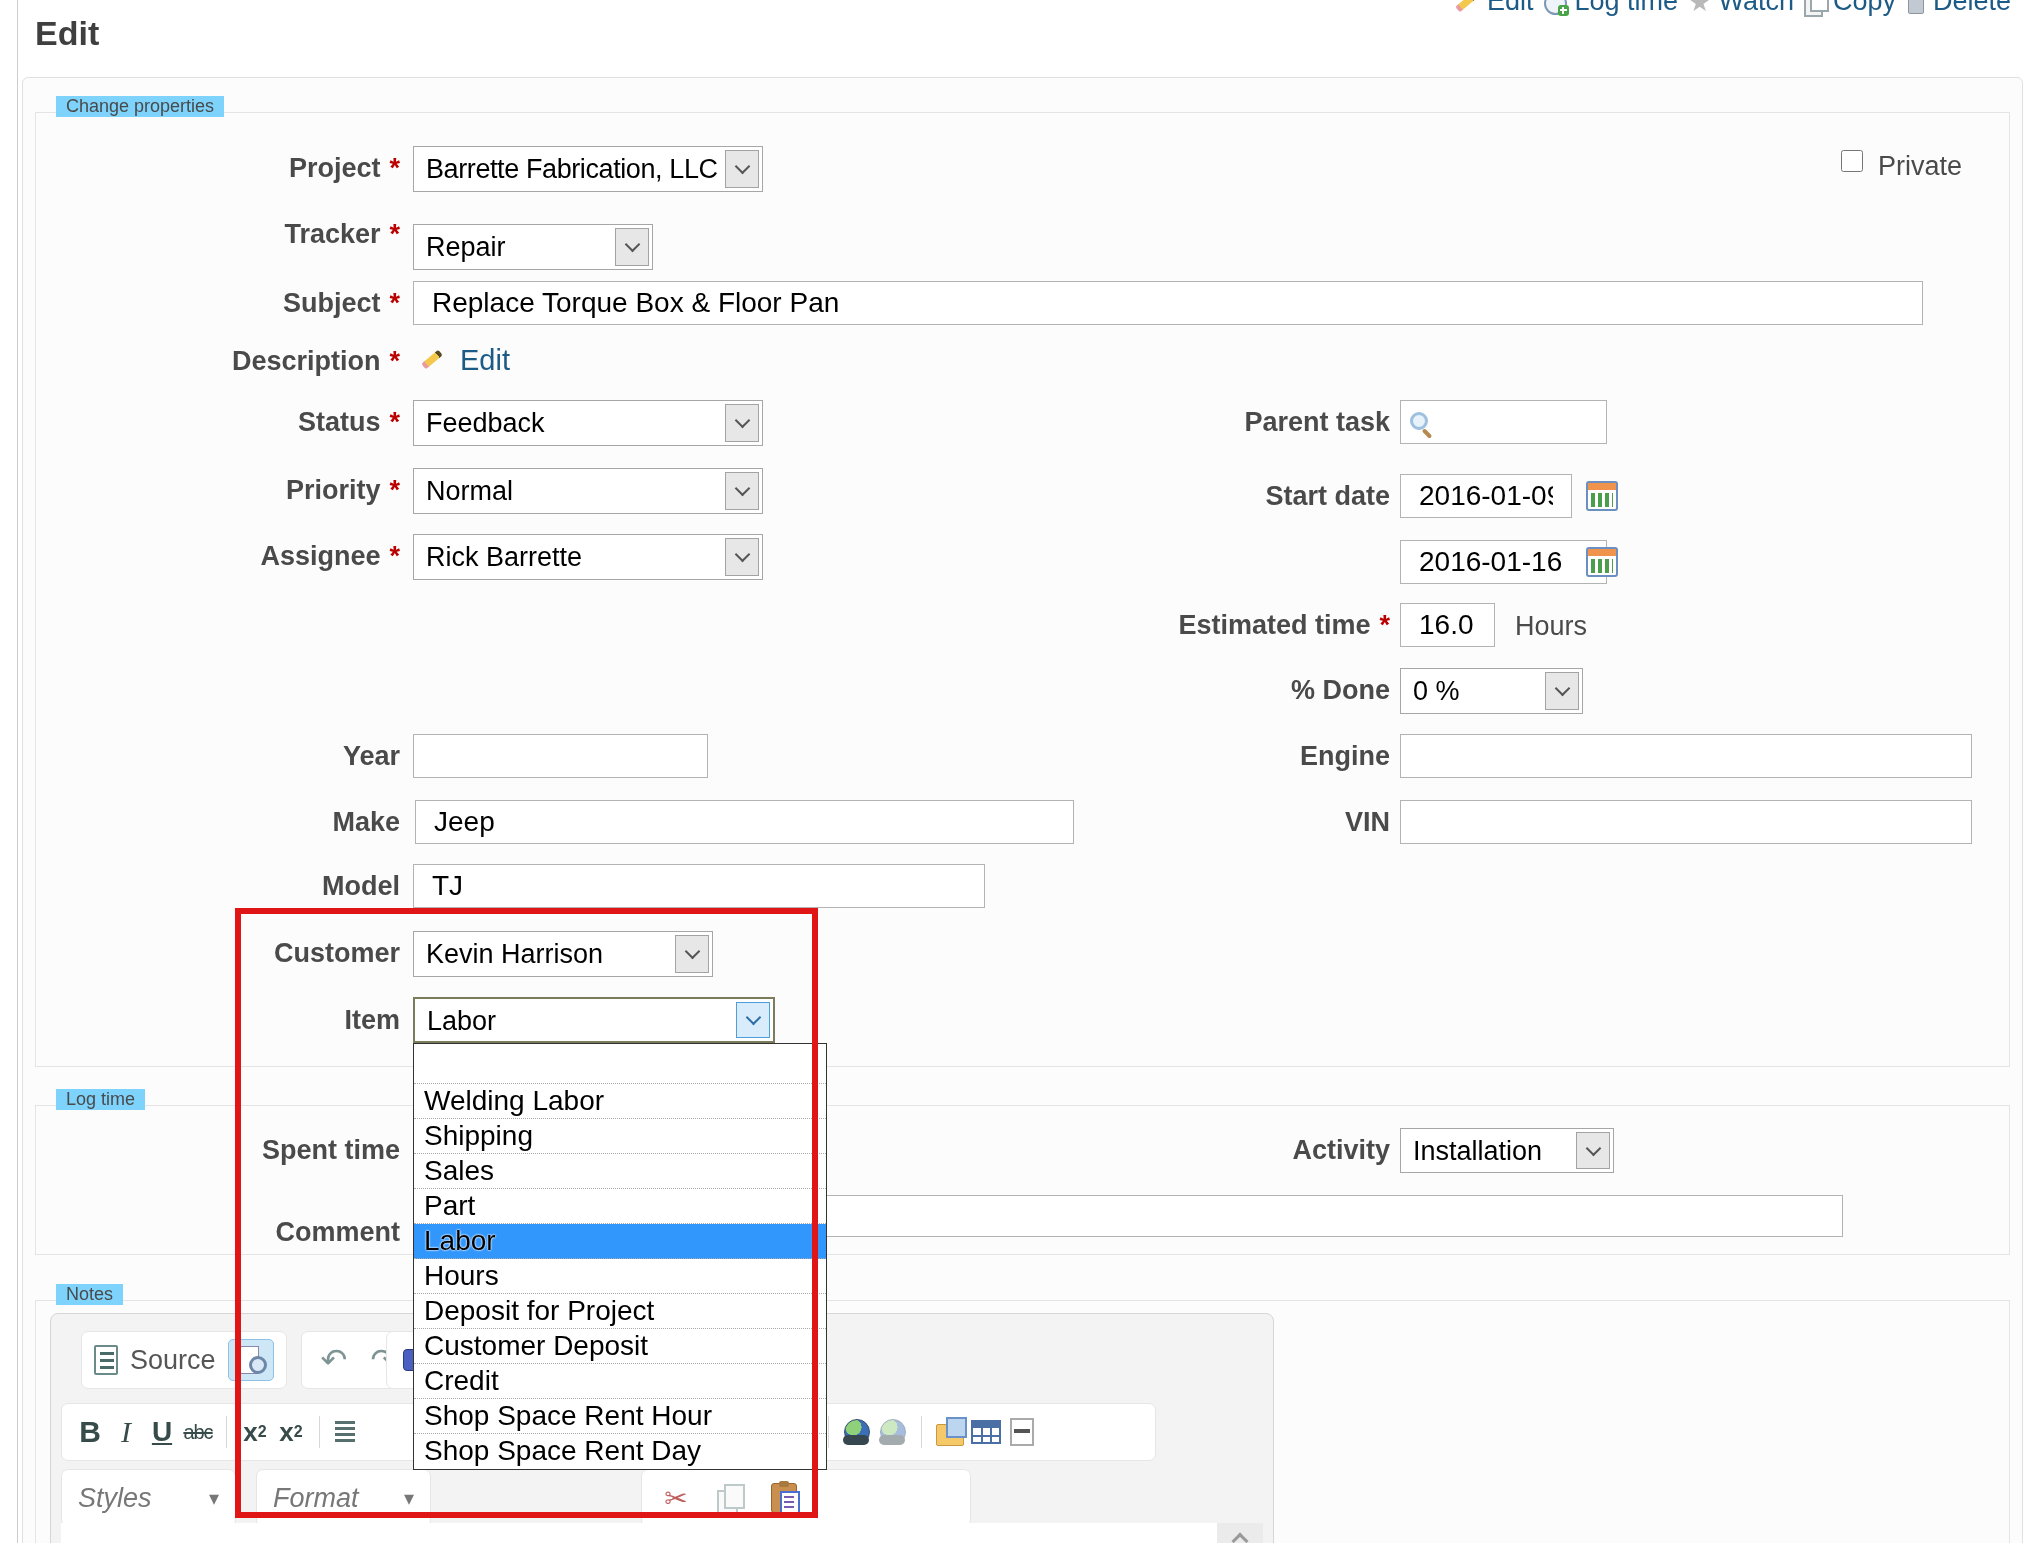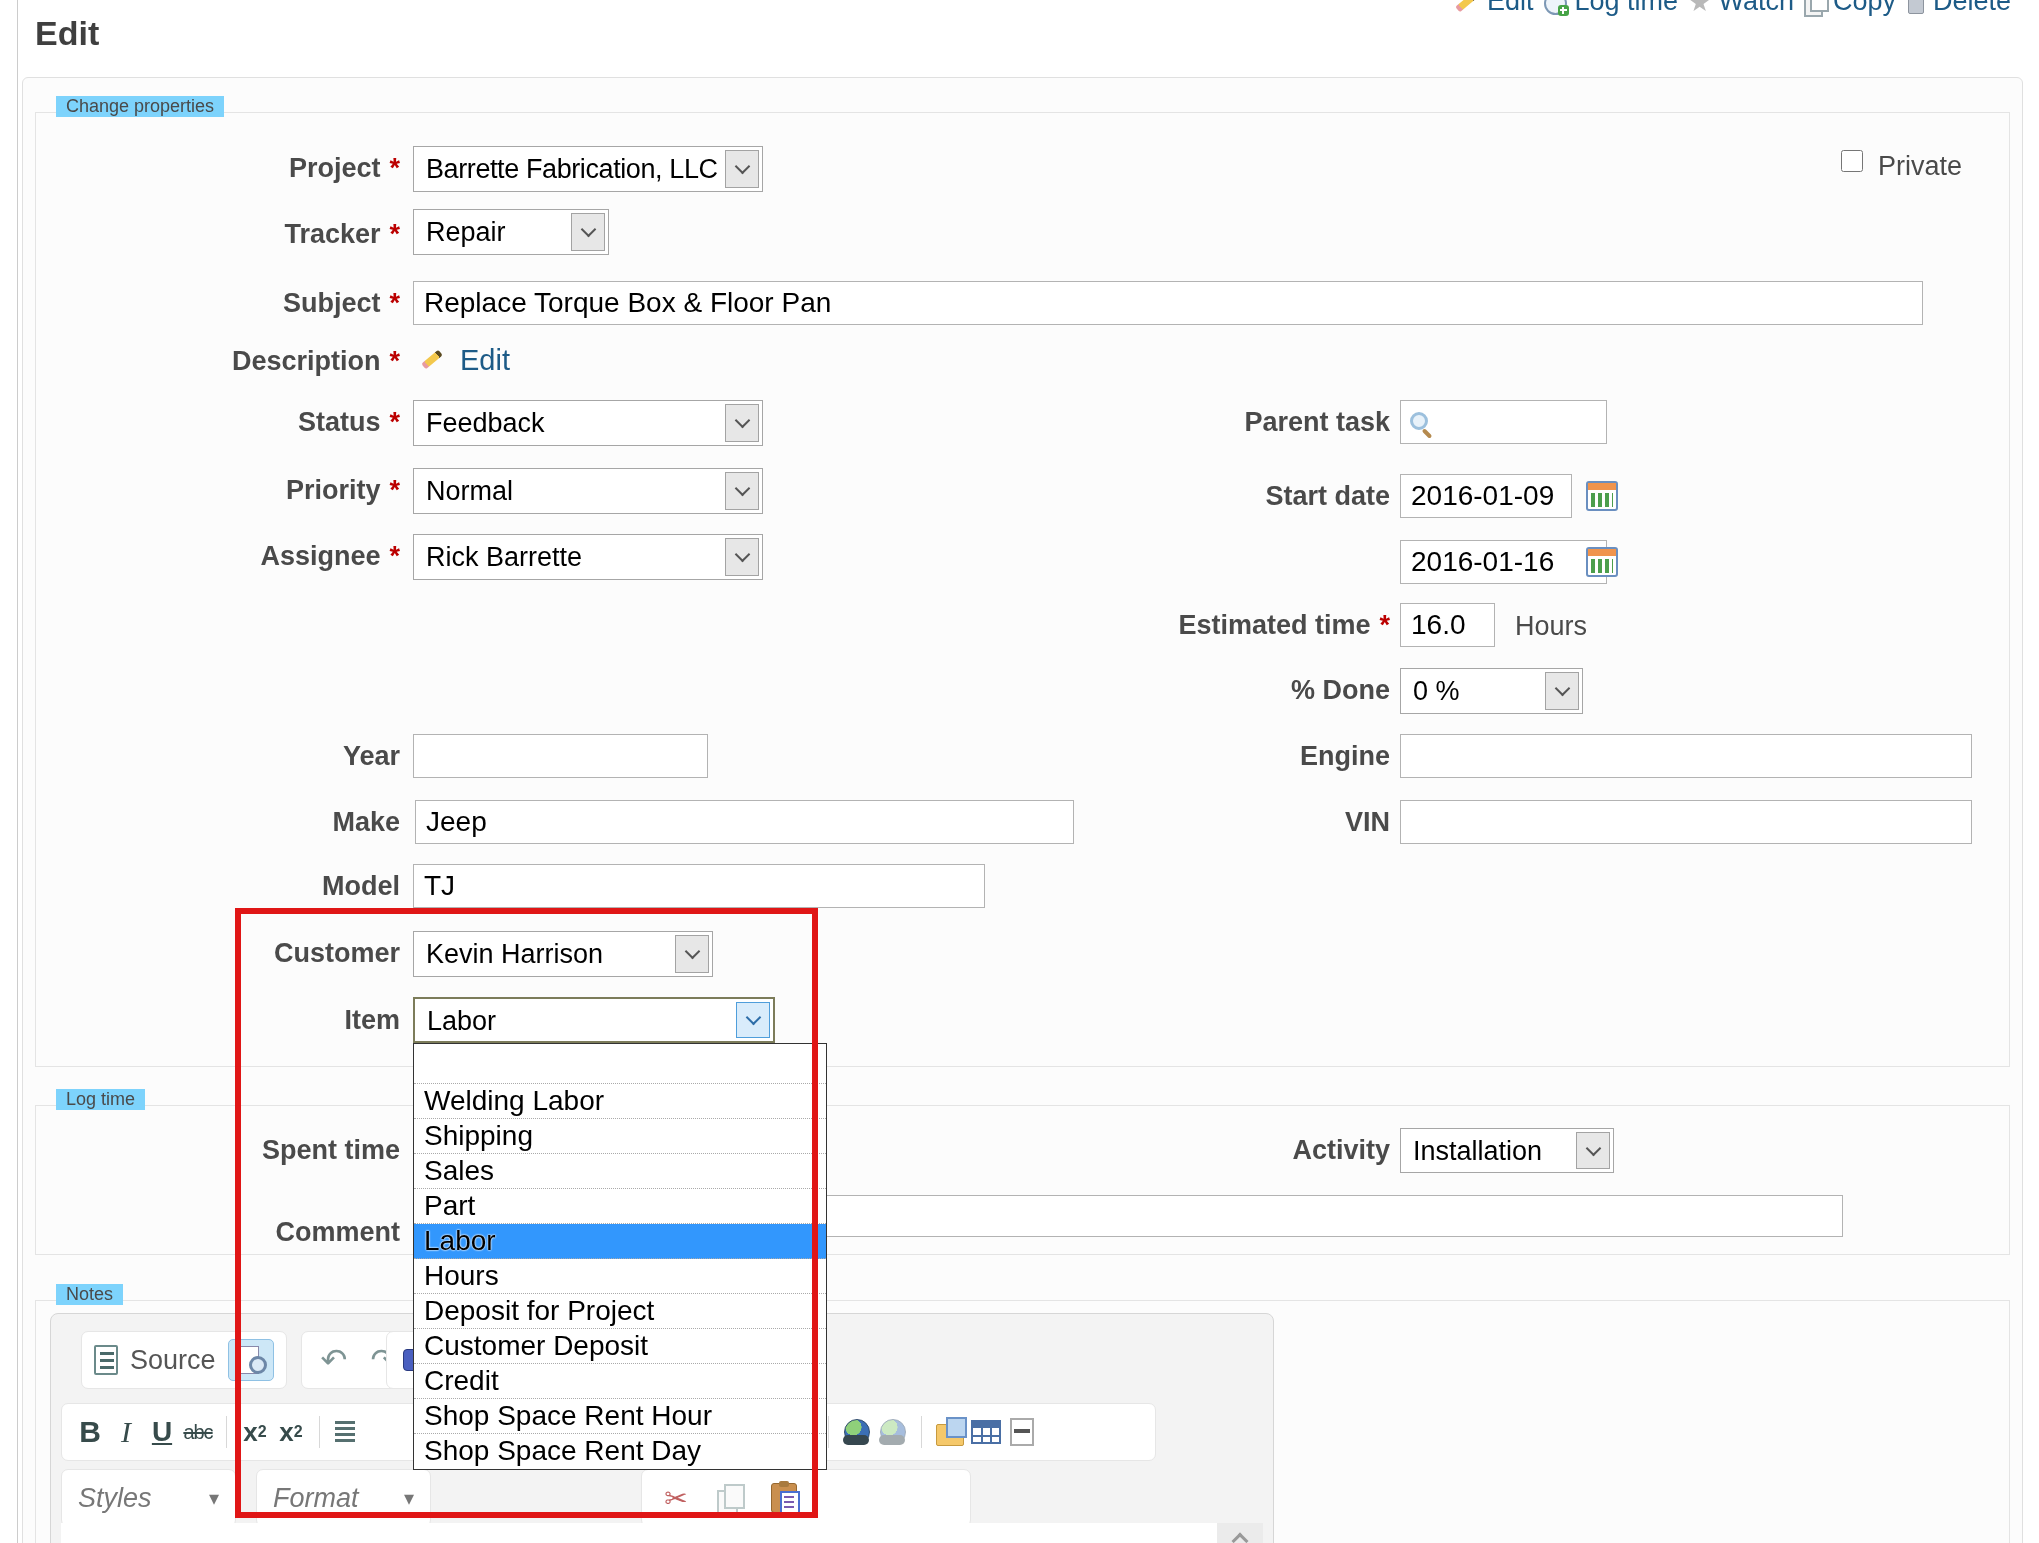--- a/index.html
+++ b/index.html
@@ -33,21 +33,21 @@
               white-space:nowrap; overflow:hidden; }
   .sbtn { position:absolute; right:3px; top:3px; bottom:3px; width:34px; background:#e7e7e7;
           border:1px solid #a3a3a3; display:flex; align-items:center; justify-content:center; }
   .chev { width:11px; height:11px; border-right:2px solid #555; border-bottom:2px solid #555;
           transform:rotate(45deg); margin-top:-5px; }
   .sel.focused { border:2px solid #7c7c5a; }
   .sel.focused .sbtn { background:#d9ecfb; border:1px solid #4f9edb; }
   .sel.focused .chev { border-color:#2d6da8; }
 
   .inp { position:absolute; height:44px; border:1px solid #b3b3b3; background:#fff; font-size:28px;
-         padding:0 10px; font-family:"Liberation Sans", sans-serif; color:#000; }
+         padding:0 18px; font-family:"Liberation Sans", sans-serif; color:#000; }
 
   .suffix { position:absolute; font-size:27px; color:#4a4a4a; }
 
   
   .icon-pencil { position:relative; width:26px; height:26px; display:inline-block; }
   .icon-pencil::before { content:""; position:absolute; left:1px; top:10px; width:22px; height:7px;
       background:linear-gradient(90deg,#e89ba0 0 4px,#f3c84d 4px 18px,#5a4a20 18px); border-radius:2px;
       transform:rotate(-40deg); }
   .icon-clock { position:relative; width:24px; height:24px; display:inline-block; }
   .icon-clock::before { content:""; position:absolute; left:0; top:2px; width:19px; height:19px; border-radius:50%;
@@ -195,21 +195,21 @@
   <div class="lbl lblL" style="top:871px;"><span>Model</span><span class="req"></span></div>
   <div class="lbl lblL" style="top:938px;"><span>Customer</span><span class="req"></span></div>
   <div class="lbl lblL" style="top:1005px;"><span>Item</span><span class="req"></span></div>
 
   <div class="sel" style="left:413px;top:146px;width:350px;">
     <span class="val" style="letter-spacing:-0.4px;">Barrette Fabrication, LLC</span>
     <span class="sbtn">
         <i class="chev"></i>
       </span>
   </div>
-  <div class="sel" style="left:413px;top:209px;width:196px;">
+  <div class="sel" style="left:413px;top:224px;width:240px;">
     <span class="val">Repair</span>
     <span class="sbtn">
         <i class="chev"></i>
       </span>
   </div>
   <input class="inp" style="left: 413px; top: 281px; width: 1510px;" value="Replace Torque Box &amp; Floor Pan">
   <span class="icon-pencil" style="position:absolute;left:420px;top:346px;"></span>
   <a href="#" class="link" style="position:absolute;left:460px;top:344px;">Edit</a>
   <div class="sel" style="left:413px;top:400px;width:350px;">
     <span class="val">Feedback</span>

